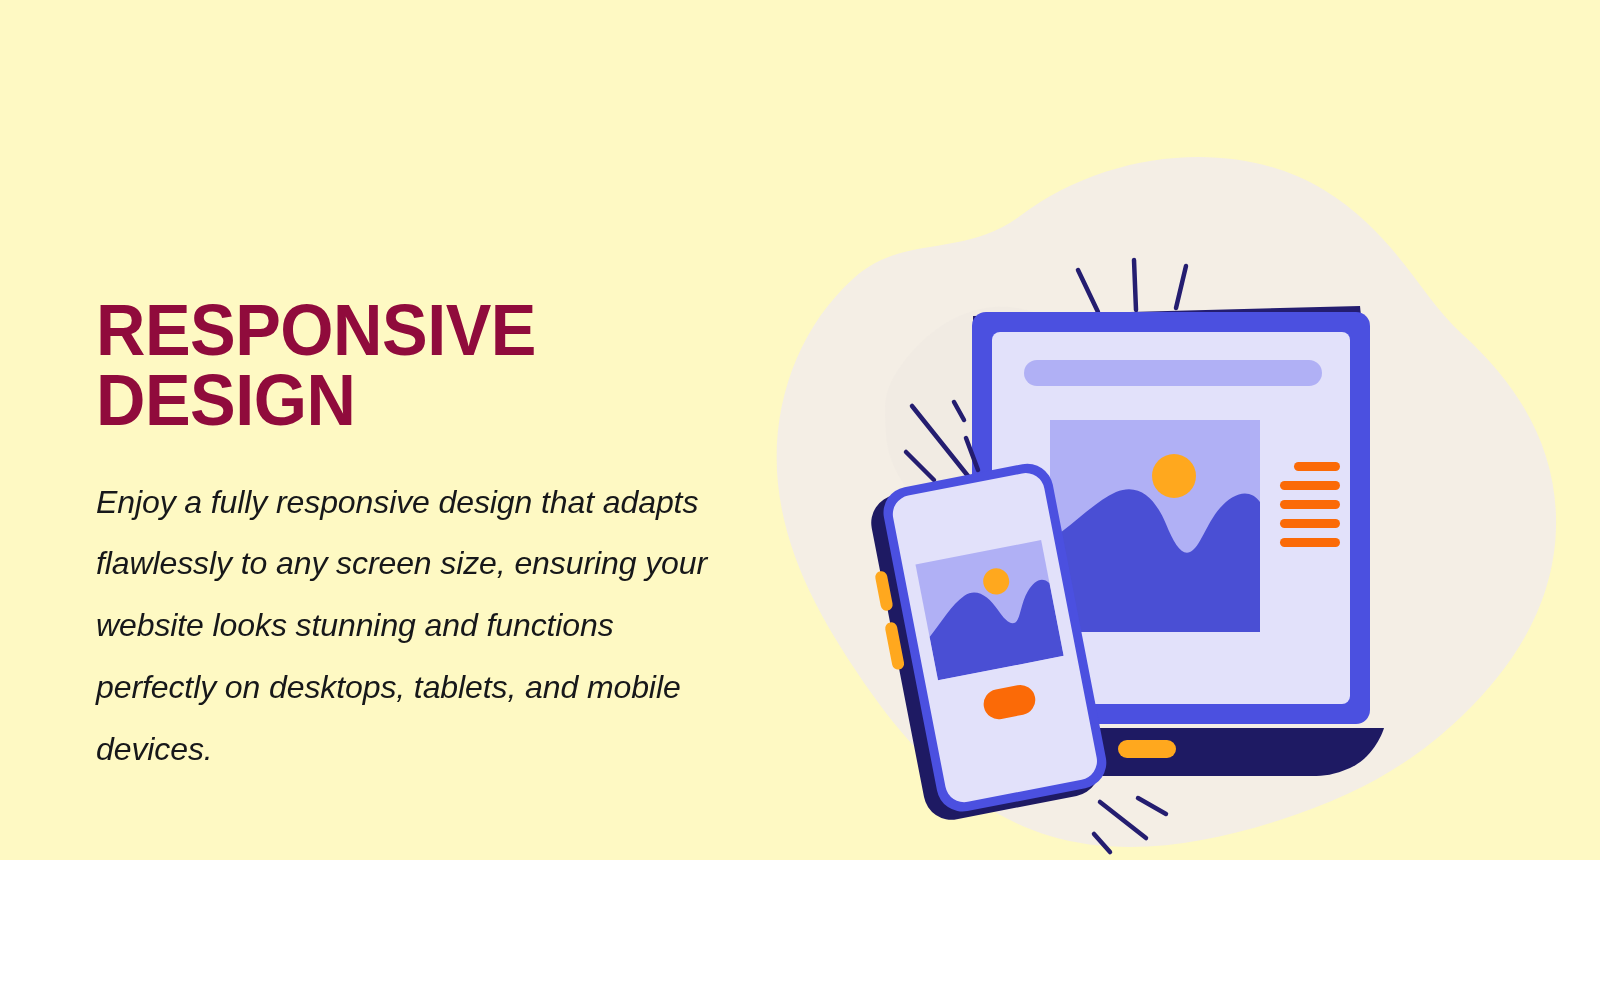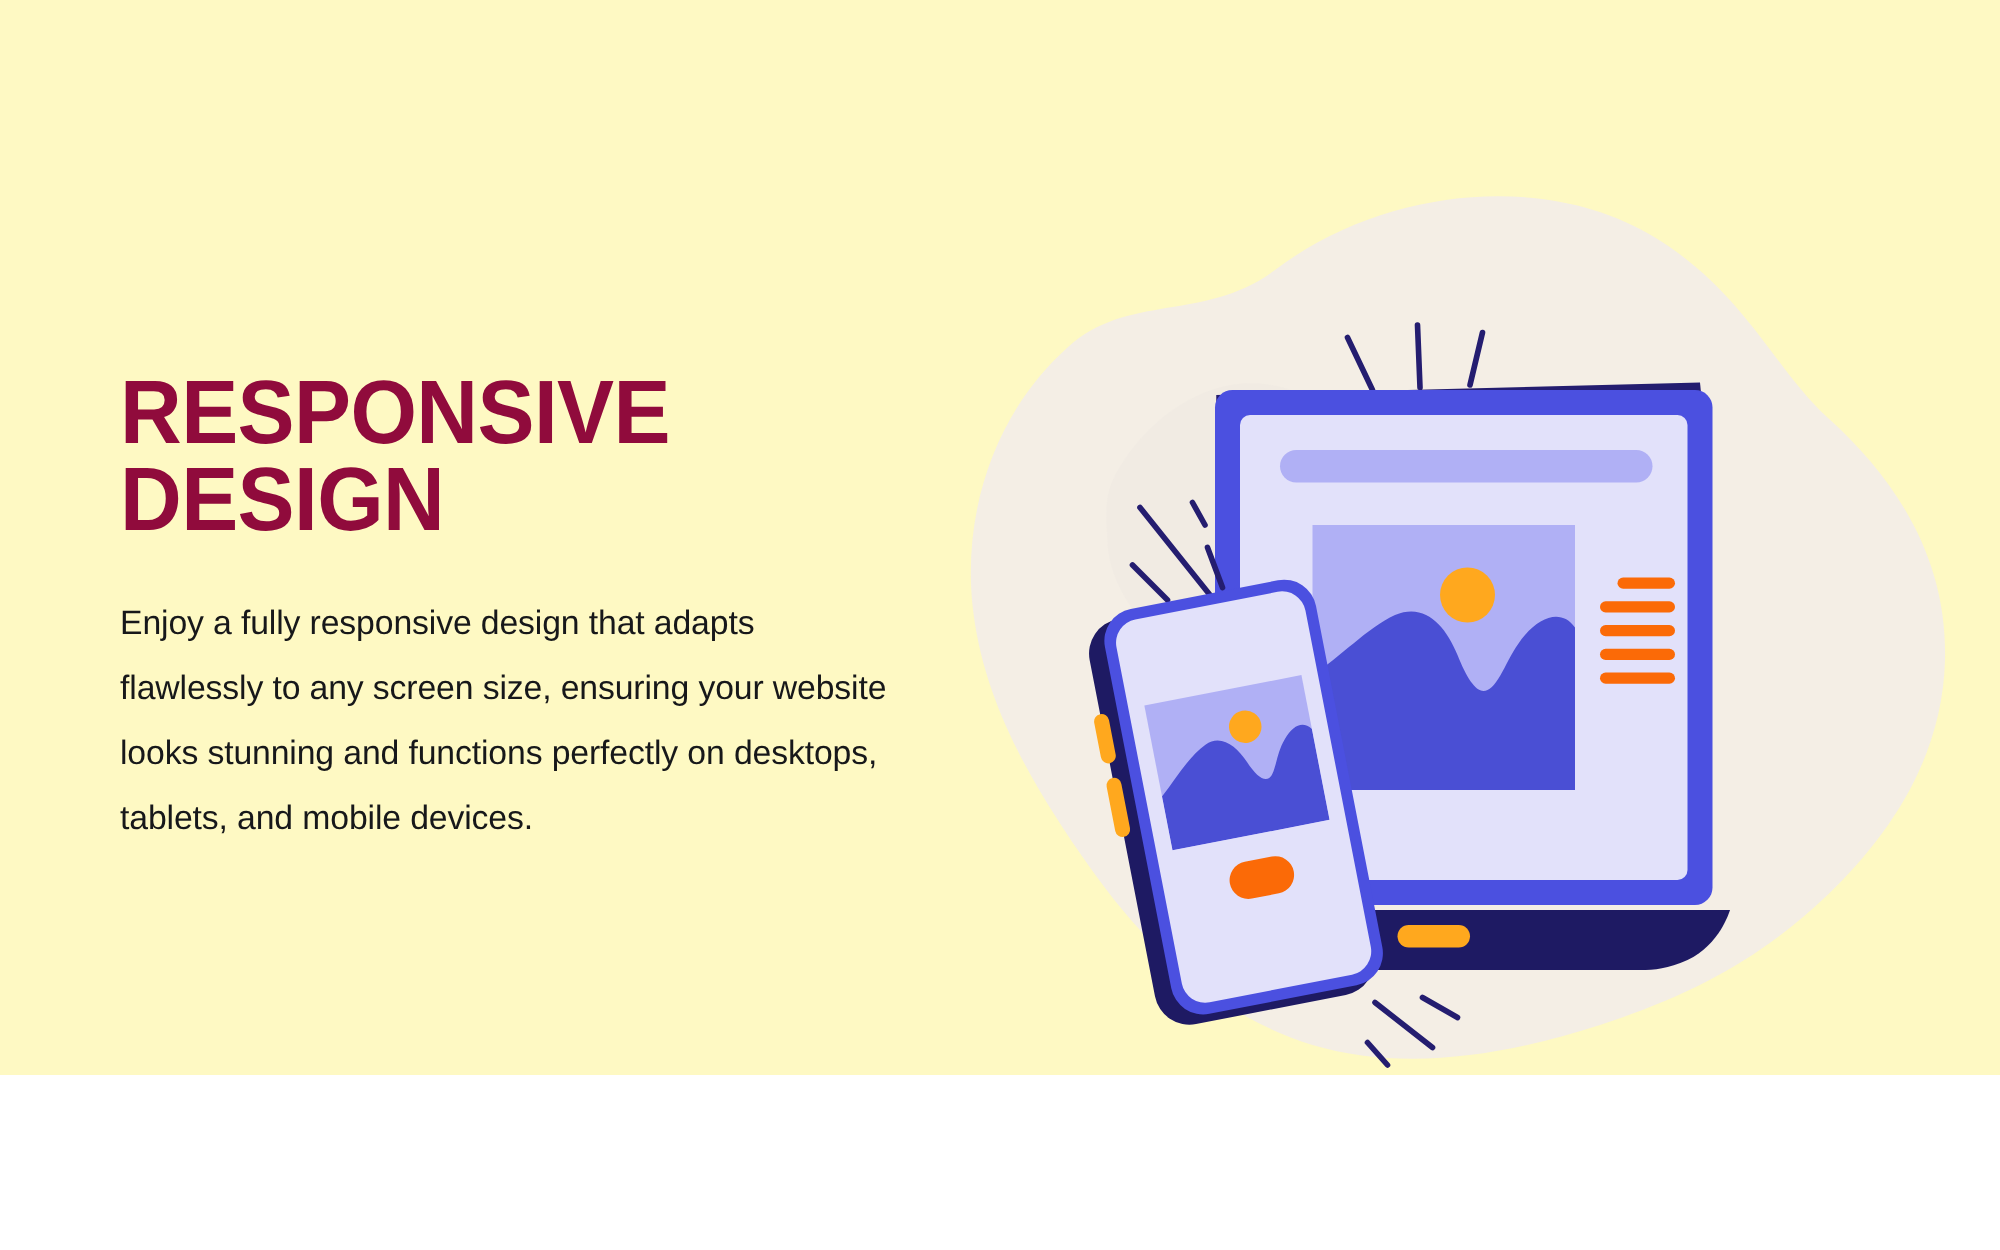--- a/index.html
+++ b/index.html
@@ -38,25 +38,26 @@
     text-transform: uppercase;
     transform: scaleX(0.95);
     transform-origin: left center;
   }
   .headline .line2 { display: block; }
   .body-copy {
     margin: 0;
     padding-top: 36px;
     font-family: "Liberation Sans", sans-serif;
     font-weight: 400;
-    font-size: 27px;
+    font-size: 32px;
     line-height: 1.93;
     color: #17181a;
     width: 625px;
     letter-spacing: -0.1px;
+    font-style: italic;
   }
 
   
   .illus {
     position: absolute;
     left: 720px;
     top: 120px;
     width: 860px;
     height: 760px;
   }

